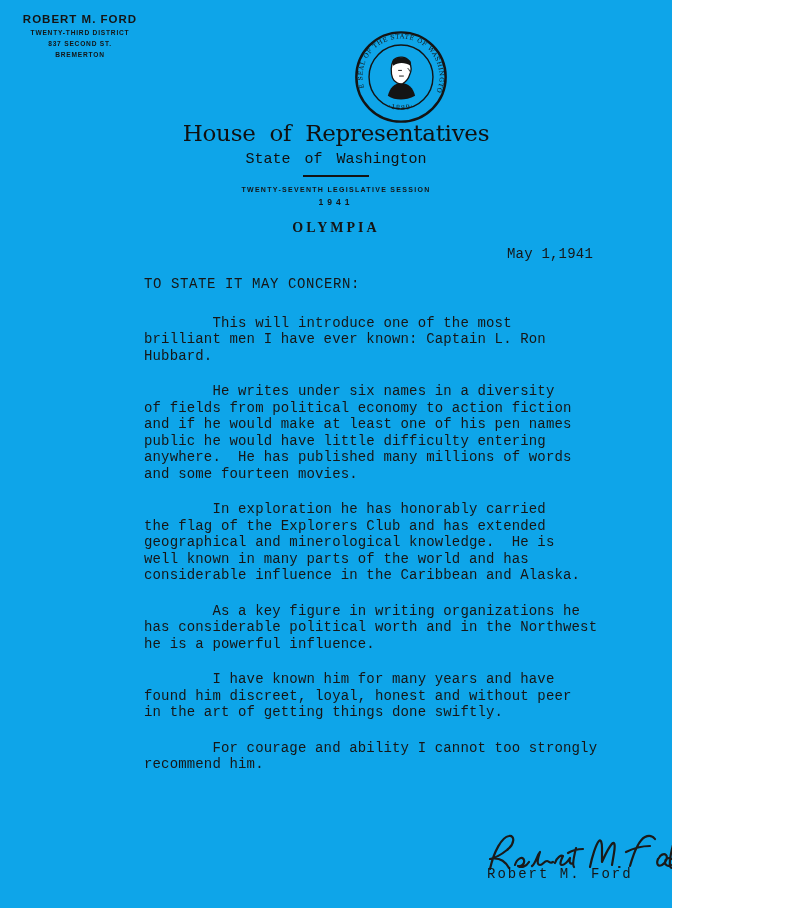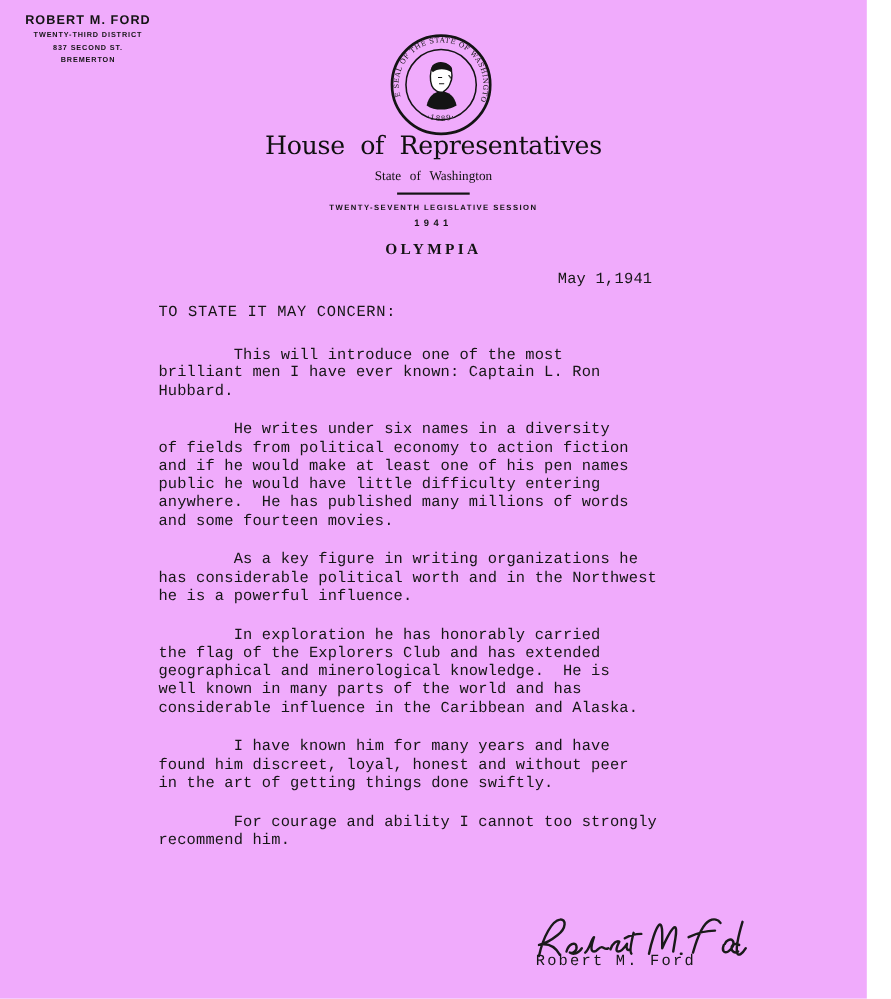--- a/index.html
+++ b/index.html
@@ -1,37 +1,37 @@
 <!DOCTYPE html>
 <html><head>
 <meta charset="utf-8">
 <style>
   html,body{margin:0;padding:0;background:#fff;}
-  .page{position:relative;width:788px;height:908px;background:#f0abfc;overflow:hidden;
+  .page{position:relative;width:672px;height:908px;background:#0ea5e9;overflow:hidden;
         font-family:"Liberation Sans",sans-serif;color:#141414;}
 
   
   .member{position:absolute;left:4px;top:12px;width:152px;text-align:center;}
   .member .name{font-size:11.5px;font-weight:bold;letter-spacing:1px;line-height:14px;}
   .member .small{font-size:6.6px;font-weight:bold;letter-spacing:0.8px;line-height:9px;margin-top:2px;}
 
   
   .committees{position:absolute;left:560px;top:24px;width:245px;text-align:center;}
   .committees .title{font-size:7.2px;font-weight:bold;letter-spacing:1.6px;line-height:9px;}
   .committees .rule{width:46px;height:1px;background:#141414;margin:2px auto 5px auto;}
   .committees .item{font-size:6.8px;font-weight:bold;letter-spacing:0.7px;line-height:8.4px;}
 
   
   .seal{position:absolute;left:354px;top:30px;width:94px;height:94px;}
 
   
   .masthead{position:absolute;left:0;top:117px;width:100%;text-align:center;}
   .masthead .title{font-family:"DejaVu Serif",serif;font-size:23px;line-height:32px;
                    letter-spacing:-0.3px;word-spacing:7px;color:#101010;}
-  .masthead .subtitle{font-family:Liberation Serif, serif;font-size:12px;line-height:22px;
+  .masthead .subtitle{font-family:Liberation Mono, monospace;font-size:15px;line-height:22px;
                       word-spacing:5px;color:#101010;}
   .masthead .mrule{width:66px;height:2px;background:#141414;margin:4px auto 0 auto;}
   .masthead .session{font-size:7px;font-weight:bold;letter-spacing:1.3px;line-height:8px;margin-top:9px;}
   .masthead .year{font-size:8.5px;font-weight:bold;letter-spacing:4px;line-height:8px;margin-top:4px;}
   .masthead .city{font-size:14px;font-weight:bold;letter-spacing:3px;line-height:12px;margin-top:16px;font-family:Liberation Serif, serif;}
 
   
   .tw{font-family:"Liberation Mono","DejaVu Sans Mono",monospace;color:#161616;}
   .date{position:absolute;left:507px;top:246px;font-size:14px;letter-spacing:0.2px;}
   .letter-body{position:absolute;left:144px;top:276px;width:600px;font-size:14px;}
@@ -93,28 +93,28 @@
     <div class="salutation">TO STATE IT MAY CONCERN:</div>
     <p>        This will introduce one of the most
 brilliant men I have ever known: Captain L. Ron
 Hubbard.</p>
     <p>        He writes under six names in a diversity
 of fields from political economy to action fiction
 and if he would make at least one of his pen names
 public he would have little difficulty entering
 anywhere.  He has published many millions of words
 and some fourteen movies.</p>
-    <p>        As a key figure in writing organizations he
-has considerable political worth and in the Northwest
-he is a powerful influence.</p>
     <p>        In exploration he has honorably carried
 the flag of the Explorers Club and has extended
 geographical and minerological knowledge.  He is
 well known in many parts of the world and has
 considerable influence in the Caribbean and Alaska.</p>
+    <p>        As a key figure in writing organizations he
+has considerable political worth and in the Northwest
+he is a powerful influence.</p>
     <p>        I have known him for many years and have
 found him discreet, loyal, honest and without peer
 in the art of getting things done swiftly.</p>
     <p>        For courage and ability I cannot too strongly
 recommend him.</p>
   </div>
 
   <svg class="sig-svg" viewBox="0 0 212 46" role="img">
     <path fill="none" stroke="#1a1a1a" stroke-width="2.2" stroke-linecap="round" stroke-linejoin="round" d="
       M14 40 C18 22 26 8 33 7 C39 6 39 15 31 21 C26 25 19 29 14 30 C23 28 29 32 33 39

